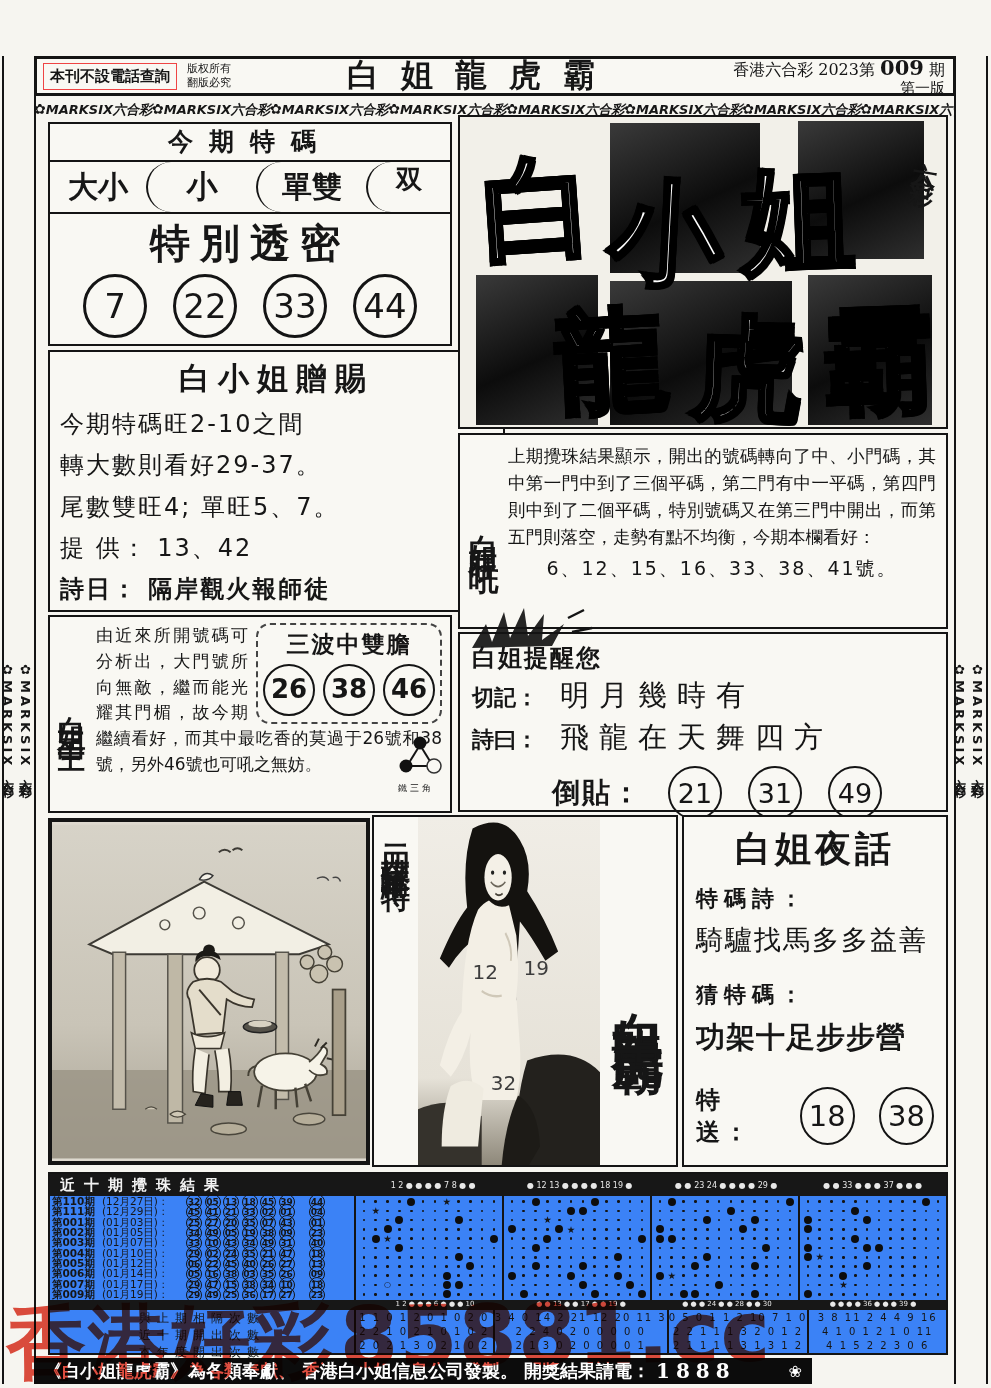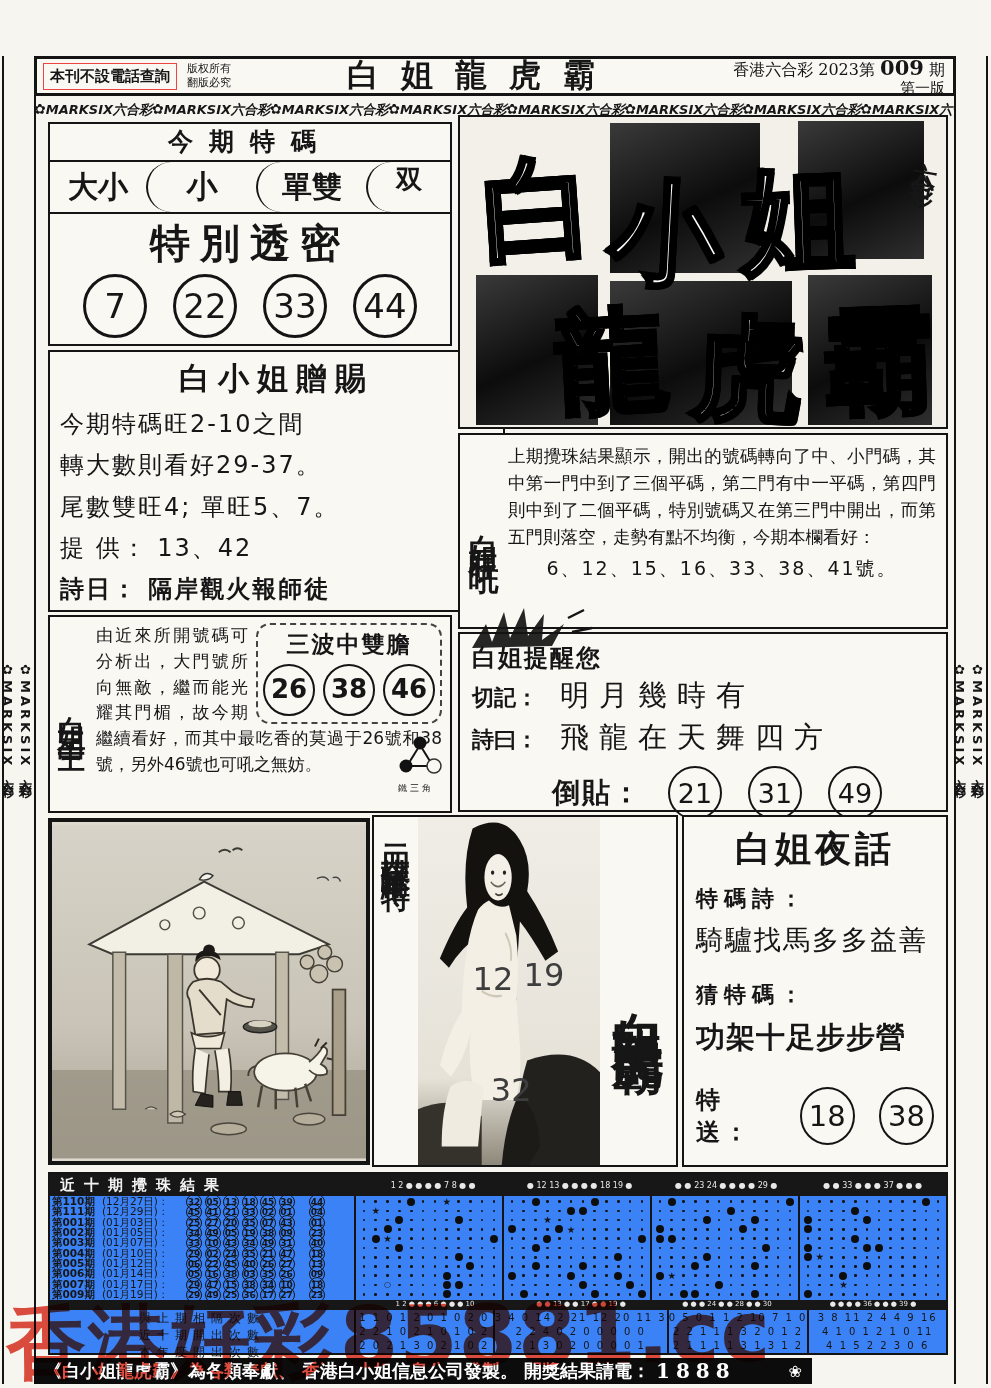--- a/index.html
+++ b/index.html
@@ -108,21 +108,21 @@
   .rm-bottom{display:flex;align-items:center;gap:26px;margin-top:8px;padding-left:80px;}
   .rm-paste{font-size:28px;font-weight:bold;letter-spacing:2px;}
   .burst{position:absolute;left:-8px;top:-36px;}
 
   
   .box-parade{left:372px;top:815px;width:306px;height:352px;display:flex;padding:0;}
   .bp-left{width:44px;writing-mode:vertical-rl;text-orientation:upright;font-size:29px;font-weight:bold;
       display:flex;align-items:center;justify-content:flex-start;padding-top:6px;letter-spacing:6px;}
   .bp-img{flex:1;position:relative;overflow:hidden;}
   .bp-img svg{display:block;width:100%;height:100%;}
-  .ov-num{position:absolute;font-size:32px;color:#3d3d3d;font-family:"DejaVu Sans",sans-serif;}
+  .ov-num{position:absolute;font-size:20px;color:#3d3d3d;font-family:"DejaVu Sans",sans-serif;}
   .ov-12{left:30%;top:41%;} .ov-19{left:58%;top:40%;} .ov-32{left:40%;top:73%;}
   .bp-right{width:76px;writing-mode:vertical-rl;text-orientation:upright;font-size:52px;font-weight:bold;
       font-family:"DejaVu Serif",serif;display:flex;align-items:center;justify-content:center;letter-spacing:8px;}
 
   
   .box-night{left:682px;top:815px;width:266px;height:352px;padding:6px 12px;}
   .nt-title{text-align:center;font-size:36px;font-weight:bold;letter-spacing:4px;margin:2px 0 10px;}
   .nt-label{font-size:22px;font-weight:bold;letter-spacing:6px;font-family:"DejaVu Serif",serif;}
   .nt-poem{font-size:27px;font-family:"DejaVu Serif",serif;letter-spacing:2px;margin:8px 0 22px;white-space:nowrap;}
   .nt-guess{font-size:29px;font-weight:bold;letter-spacing:1px;margin:8px 0 26px;white-space:nowrap;}

